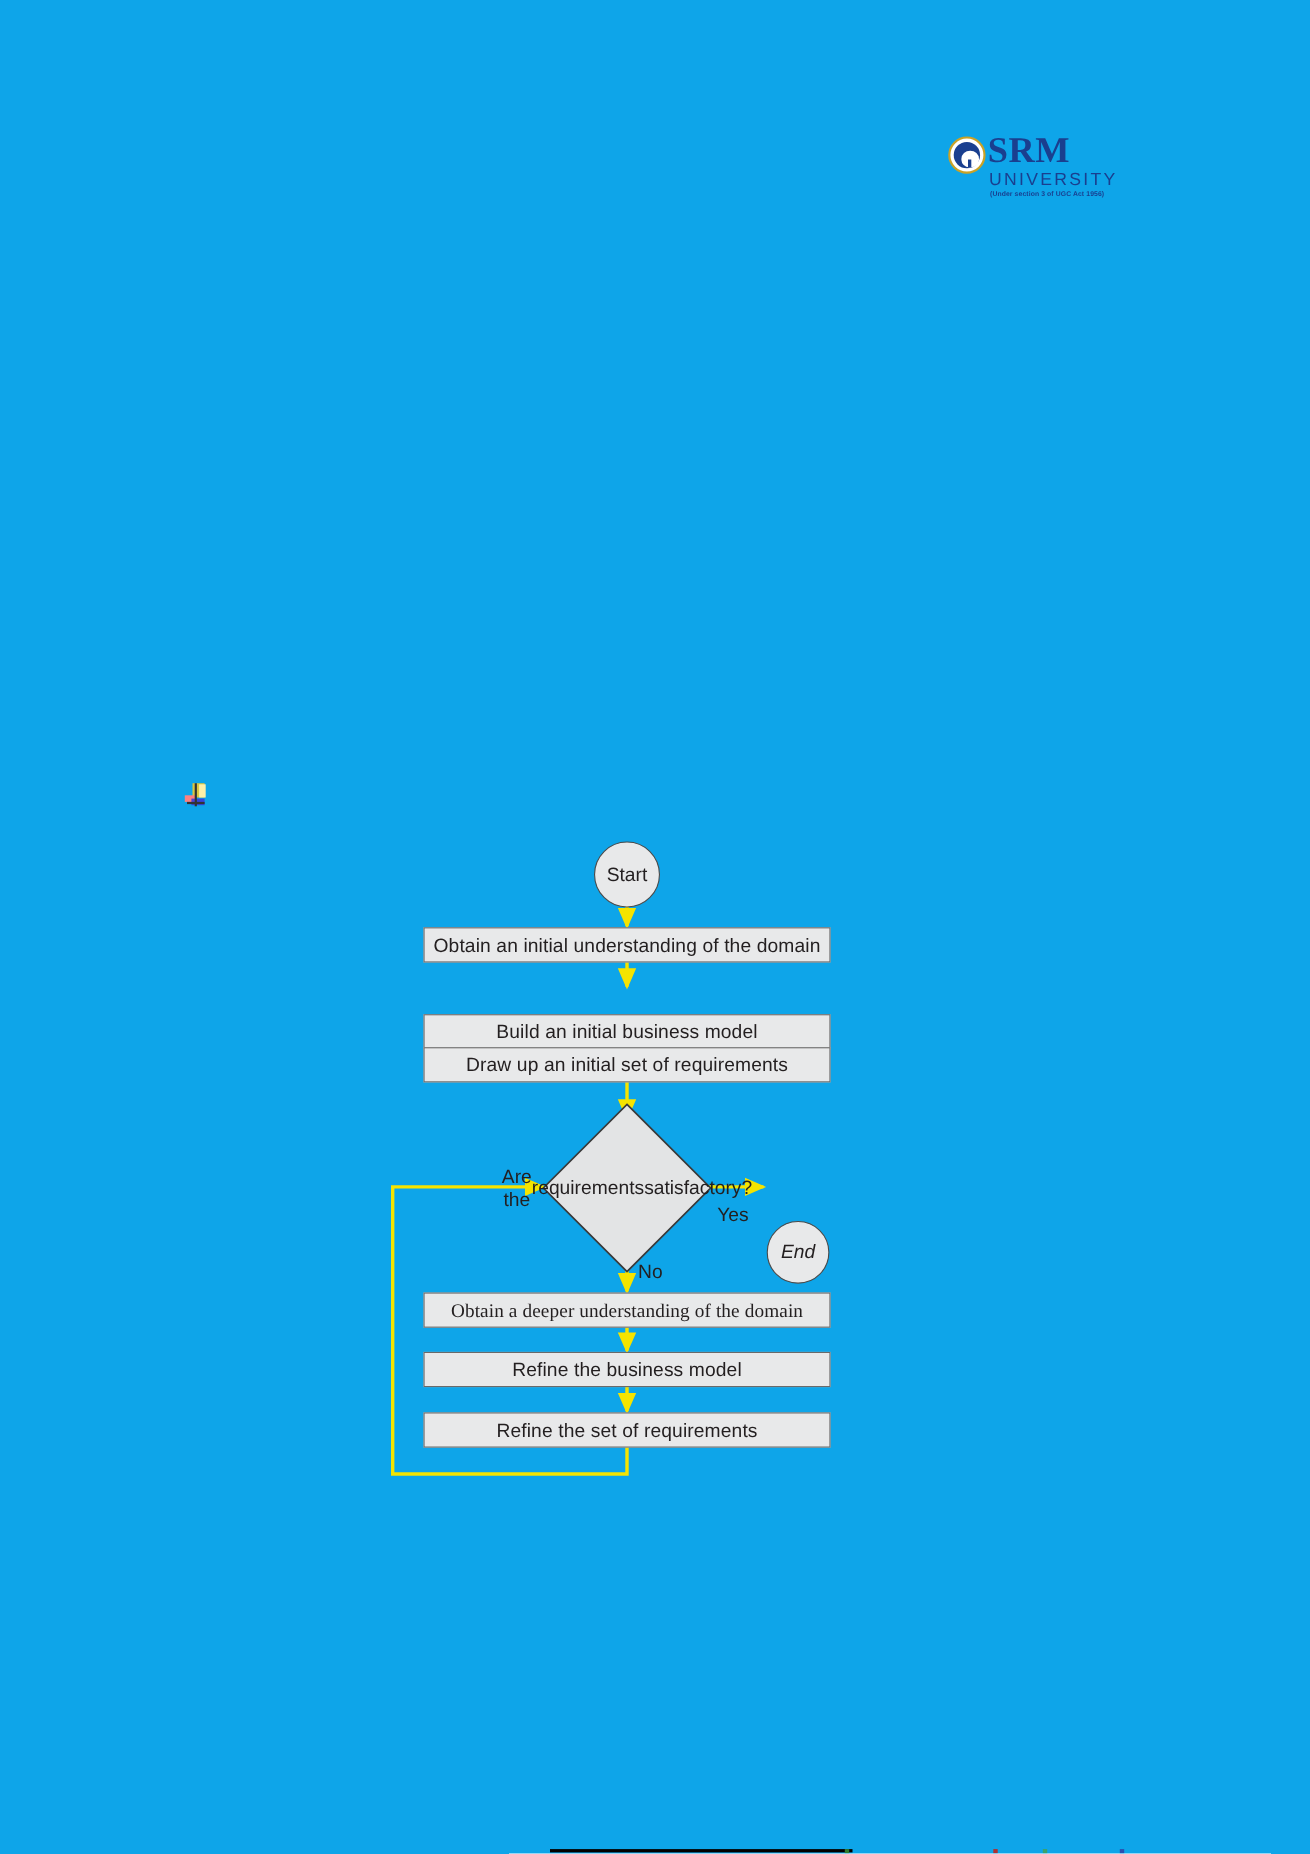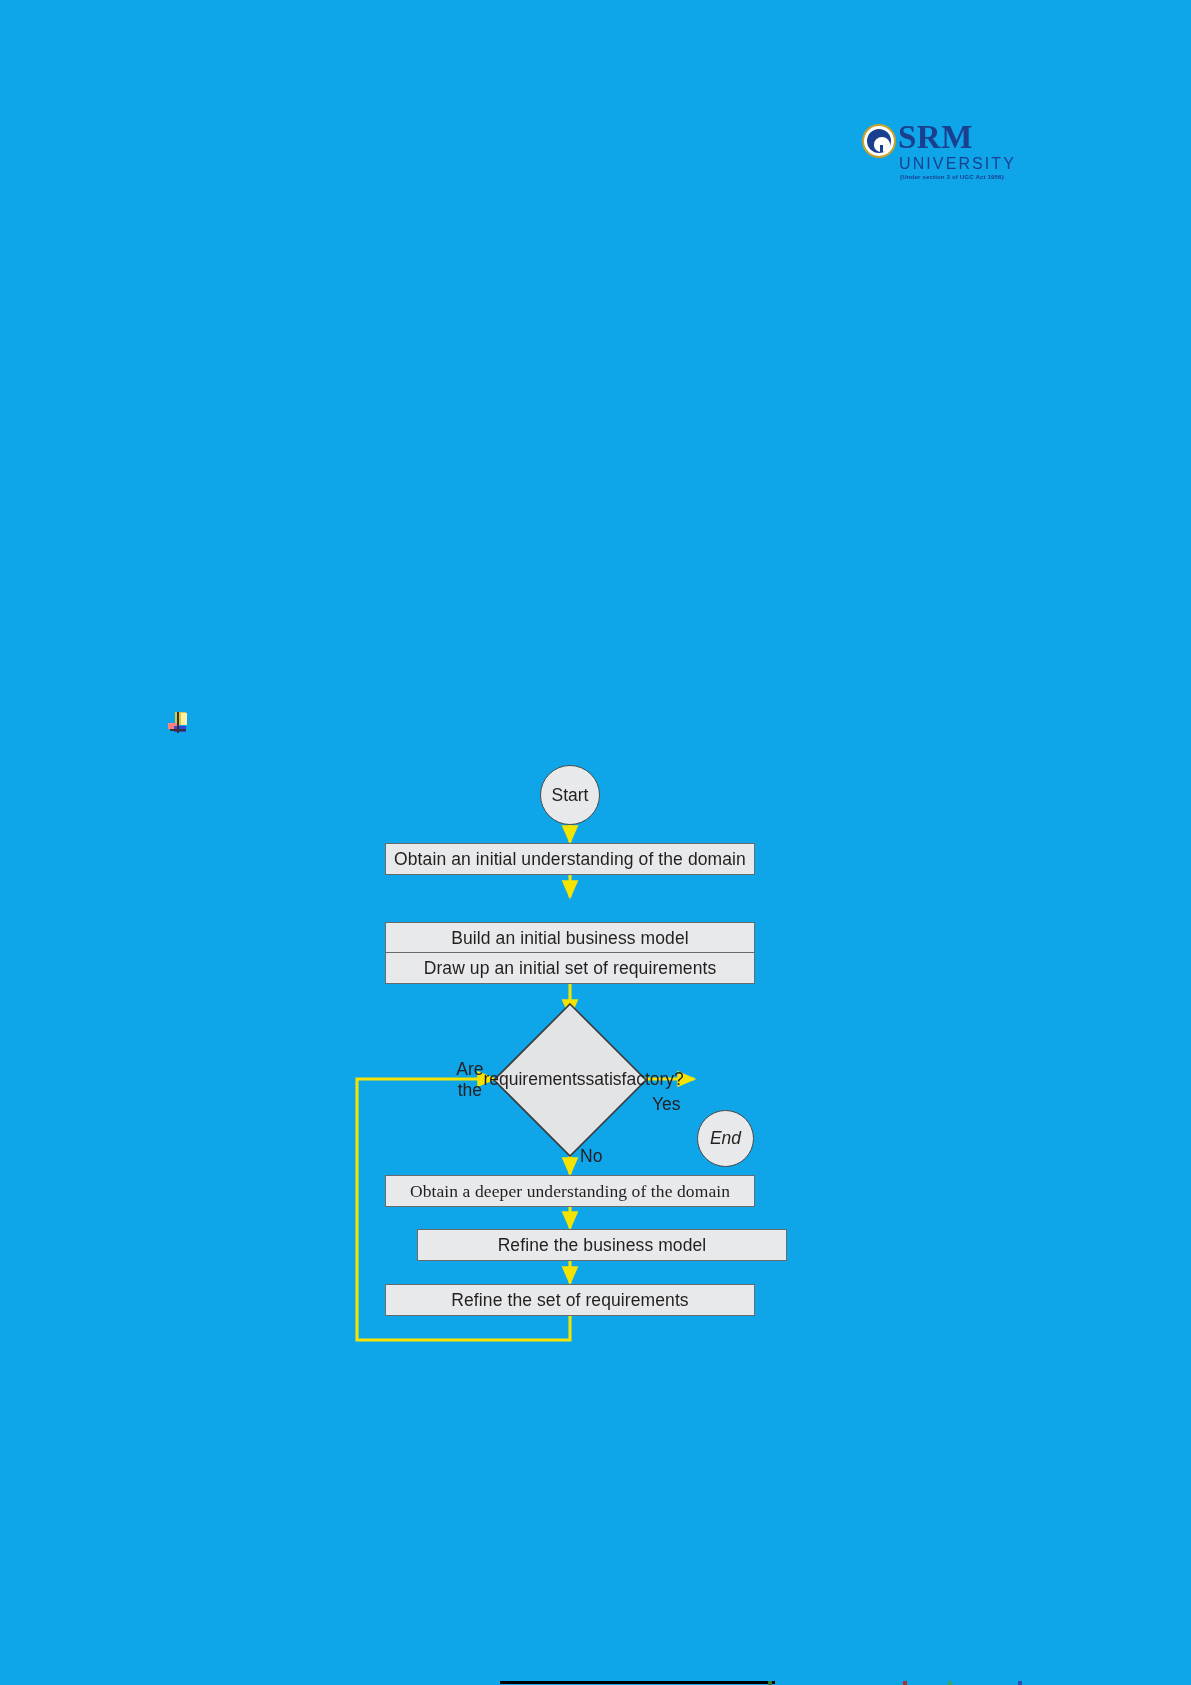--- a/index.html
+++ b/index.html
@@ -311,21 +311,21 @@
     <div class="fc-node fc-terminal" style="left:697px; top:1110px; width:57px; height:57px;font-style:italic;">
       <span>End</span>
     </div>
 
     <div class="fc-edge-label" style="left:580px; top:1146px;">No</div>
 
     <div class="fc-node fc-box" style="left:385px; top:1175px; width:370px; height:32px;font-family:Liberation Serif, serif;">
       <span>Obtain a deeper understanding of the domain</span>
     </div>
 
-    <div class="fc-node fc-box" style="left:385px; top:1229px; width:370px; height:32px;margin-left:32px;">
+    <div class="fc-node fc-box" style="left:385px; top:1229px; width:370px; height:32px;">
       <span>Refine the business model</span>
     </div>
 
     <div class="fc-node fc-box" style="left:385px; top:1284px; width:370px; height:32px;">
       <span>Refine the set of requirements</span>
     </div>
 
   </div>
 
   <div id="bottom-rule"></div>

